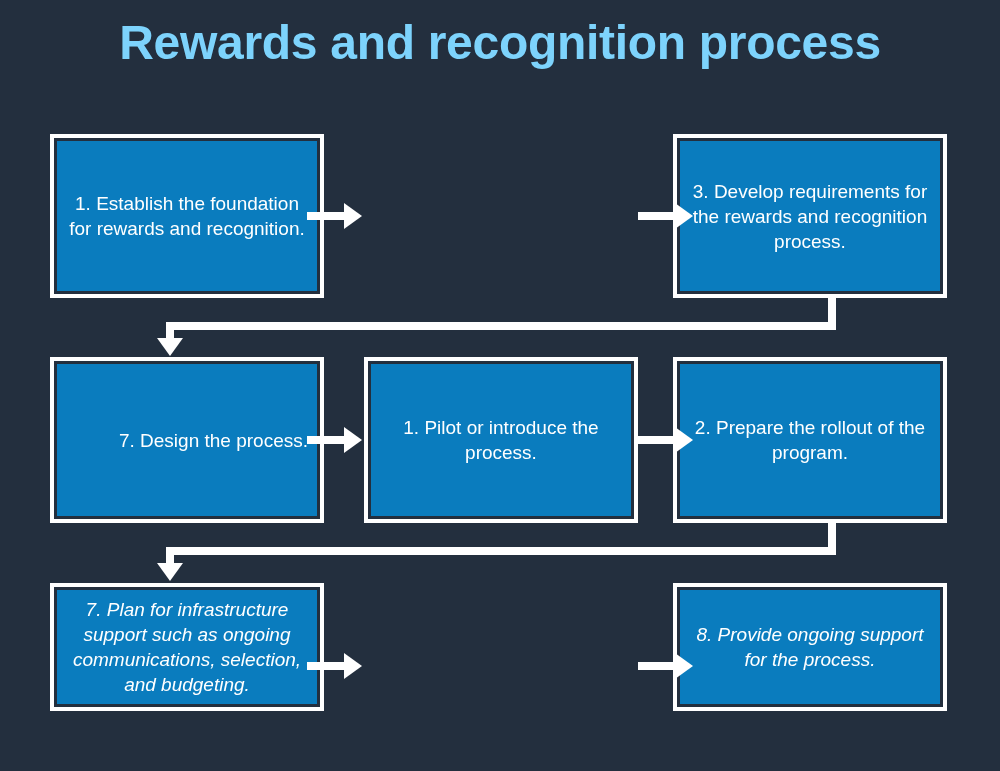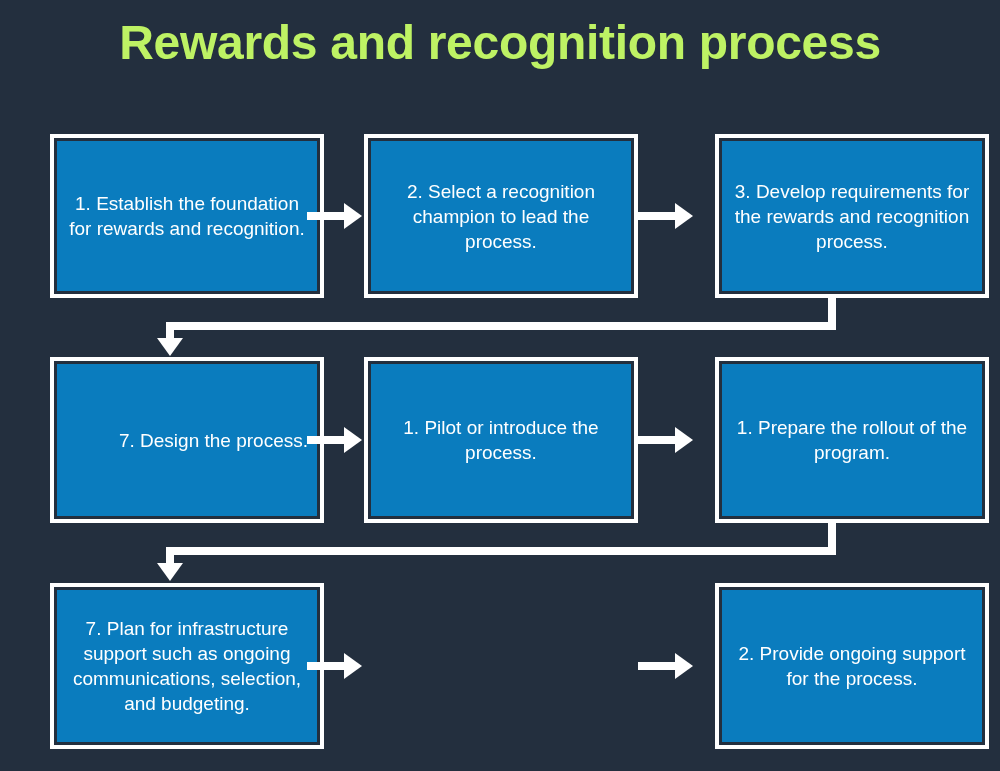--- a/index.html
+++ b/index.html
@@ -17,21 +17,21 @@
     position: relative;
     width: 1000px;
     height: 771px;
   }
   .title {
     position: absolute;
     left: 0;
     top: 8px;
     width: 1000px;
     text-align: center;
-    color: #bef264;
+    color: #7dd3fc;
     font-size: 48px;
     font-weight: bold;
     letter-spacing: -0.3px;
     line-height: 70px;
     white-space: nowrap;
   }
   
   .node {
     position: absolute;
     box-sizing: border-box;
@@ -46,24 +46,24 @@
   }
   .node-label {
     color: #ffffff;
     font-size: 19px;
     line-height: 25px;
     text-align: center;
   }
   
   .r1 { top: 134px;  height: 164px; }
   .r2 { top: 357px;  height: 166px; }
-  .r3 { top: 583px;  height: 166px; }
+  .r3 { top: 583px;  height: 128px; font-style: italic; }
   .c1 { left: 50px;  width: 274px; justify-content: flex-end; }
   .c2 { left: 364px; width: 274px; }
-  .c3 { left: 715px; width: 274px; }
+  .c3 { left: 673px; width: 274px; }
 
   
   .conn {
     position: absolute;
     background: #ffffff;
   }
   .h-line { height: 8px; }
   .v-line { width: 8px; }
 
   
@@ -88,23 +88,20 @@
 </head>
 <body>
 
 <div id="diagram">
 
   <div class="title">Rewards and recognition process</div>
 
   <div class="node r1 c1">
     <span class="node-label">1. Establish the foundation for rewards and recognition.</span>
   </div>
-  <div class="node r1 c2">
-    <span class="node-label">2. Select a recognition champion to lead the process.</span>
-  </div>
   <div class="node r1 c3">
     <span class="node-label">3. Develop requirements for the rewards and recognition process.</span>
   </div>
 
   <div class="conn h-line" style="left:307px; top:212px; width:38px;"></div>
   <div class="arrow-right" style="left:344px; top:203px;"></div>
 
   <div class="conn h-line" style="left:638px; top:212px; width:38px;"></div>
   <div class="arrow-right" style="left:675px; top:203px;"></div>
 
@@ -113,39 +110,39 @@
   <div class="conn v-line" style="left:166px; top:322px; height:18px;"></div>
   <div class="arrow-down" style="left:157px; top:338px;"></div>
 
   <div class="node r2 c1">
     <span class="node-label">7. Design the process.</span>
   </div>
   <div class="node r2 c2">
     <span class="node-label">1. Pilot or introduce the process.</span>
   </div>
   <div class="node r2 c3">
-    <span class="node-label">1. Prepare the rollout of the program.</span>
+    <span class="node-label">2. Prepare the rollout of the program.</span>
   </div>
 
   <div class="conn h-line" style="left:307px; top:436px; width:38px;"></div>
   <div class="arrow-right" style="left:344px; top:427px;"></div>
 
   <div class="conn h-line" style="left:638px; top:436px; width:38px;"></div>
   <div class="arrow-right" style="left:675px; top:427px;"></div>
 
   <div class="conn v-line" style="left:828px; top:523px; height:32px;"></div>
   <div class="conn h-line" style="left:166px; top:547px; width:670px;"></div>
   <div class="conn v-line" style="left:166px; top:547px; height:18px;"></div>
   <div class="arrow-down" style="left:157px; top:563px;"></div>
 
   <div class="node r3 c1">
     <span class="node-label">7. Plan for infrastructure support such as ongoing communications, selection, and budgeting.</span>
   </div>
   <div class="node r3 c3">
-    <span class="node-label">2. Provide ongoing support for the process.</span>
+    <span class="node-label">8. Provide ongoing support for the process.</span>
   </div>
 
   <div class="conn h-line" style="left:307px; top:662px; width:38px;"></div>
   <div class="arrow-right" style="left:344px; top:653px;"></div>
 
   <div class="conn h-line" style="left:638px; top:662px; width:38px;"></div>
   <div class="arrow-right" style="left:675px; top:653px;"></div>
 
 </div>
 

